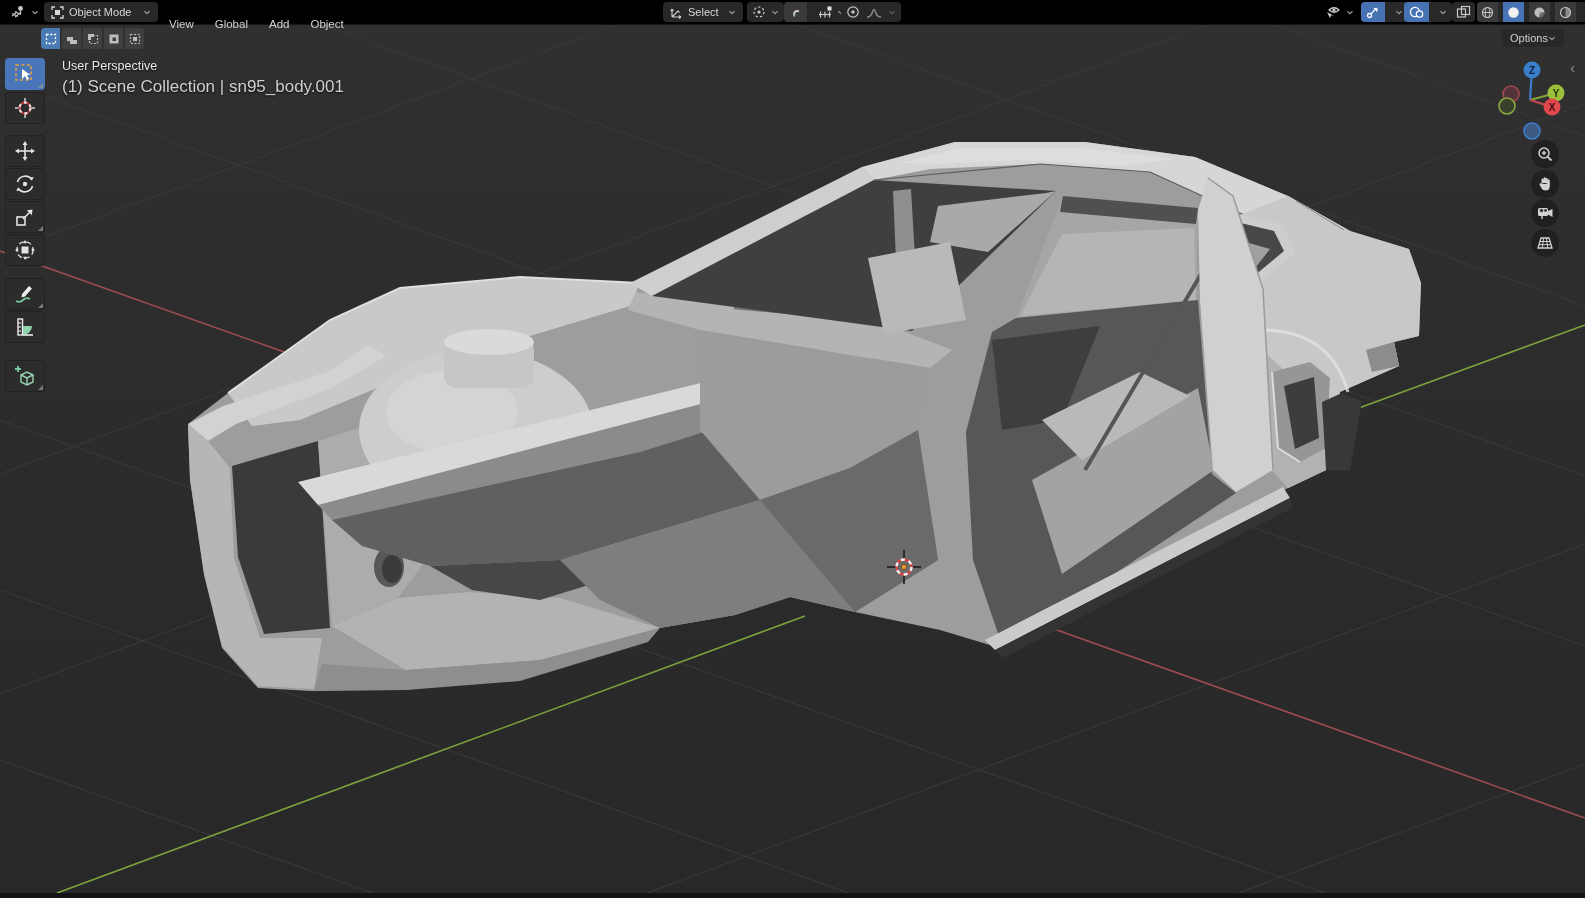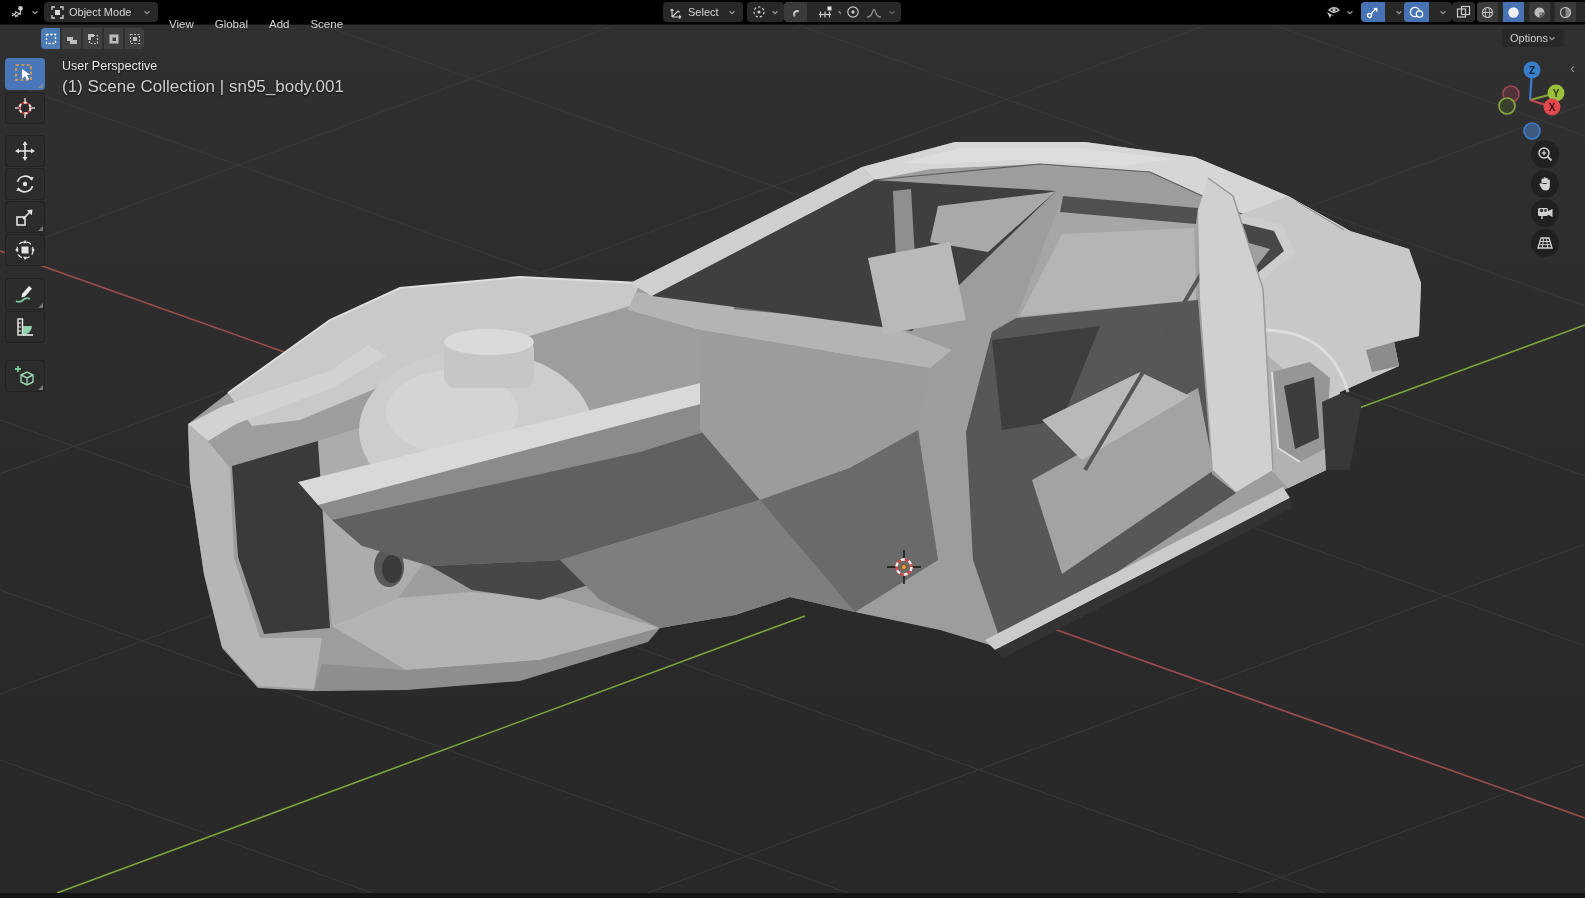--- a/index.html
+++ b/index.html
@@ -195,21 +195,21 @@
     <span>Object Mode</span>
     <svg class="chev" viewBox="0 0 8 6" style="margin-left:auto">
         <path d="M1 1.5 L4 4.5 L7 1.5"></path>
       </svg>
   </div>
 
   <div class="menu-row">
     <span class="menu-item">View</span>
     <span class="menu-item">Global</span>
     <span class="menu-item">Add</span>
-    <span class="menu-item">Scene</span>
+    <span class="menu-item">Object</span>
   </div>
 
   <div class="pill" style="left:663px;width:66px;">
     <svg class="icon-svg" width="13" height="13" viewBox="0 0 13 13">
       <path d="M2 11 L2 3 M2 3 L0.5 5 M2 3 L3.5 5 M2 11 L11 11 M11 11 L9 9.5 M11 11 L9 12.5 M2 11 L8 5 L9.5 6.5" stroke="#d0d0d0" stroke-width="1.1" fill="none"></path>
     </svg>
     <span>Select</span>
     <svg class="chev" viewBox="0 0 8 6" style="margin-left:auto">
         <path d="M1 1.5 L4 4.5 L7 1.5"></path>
       </svg>

